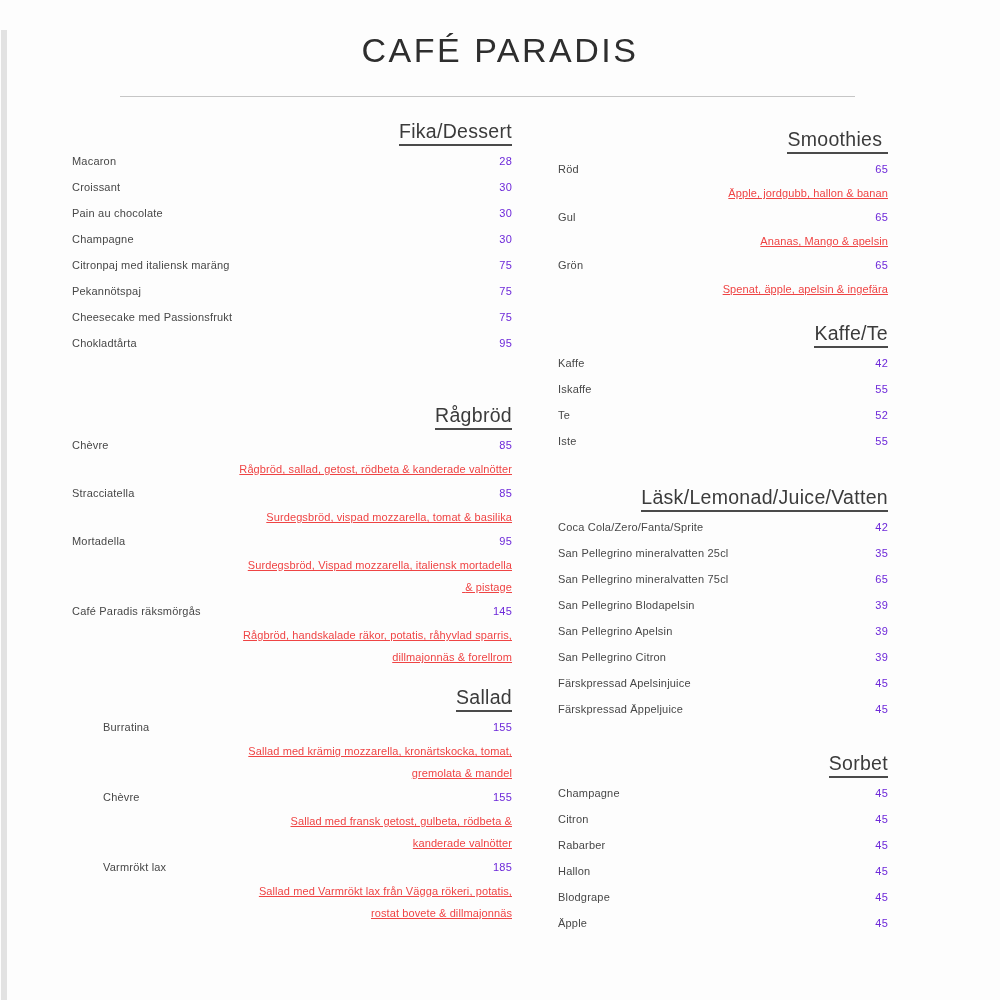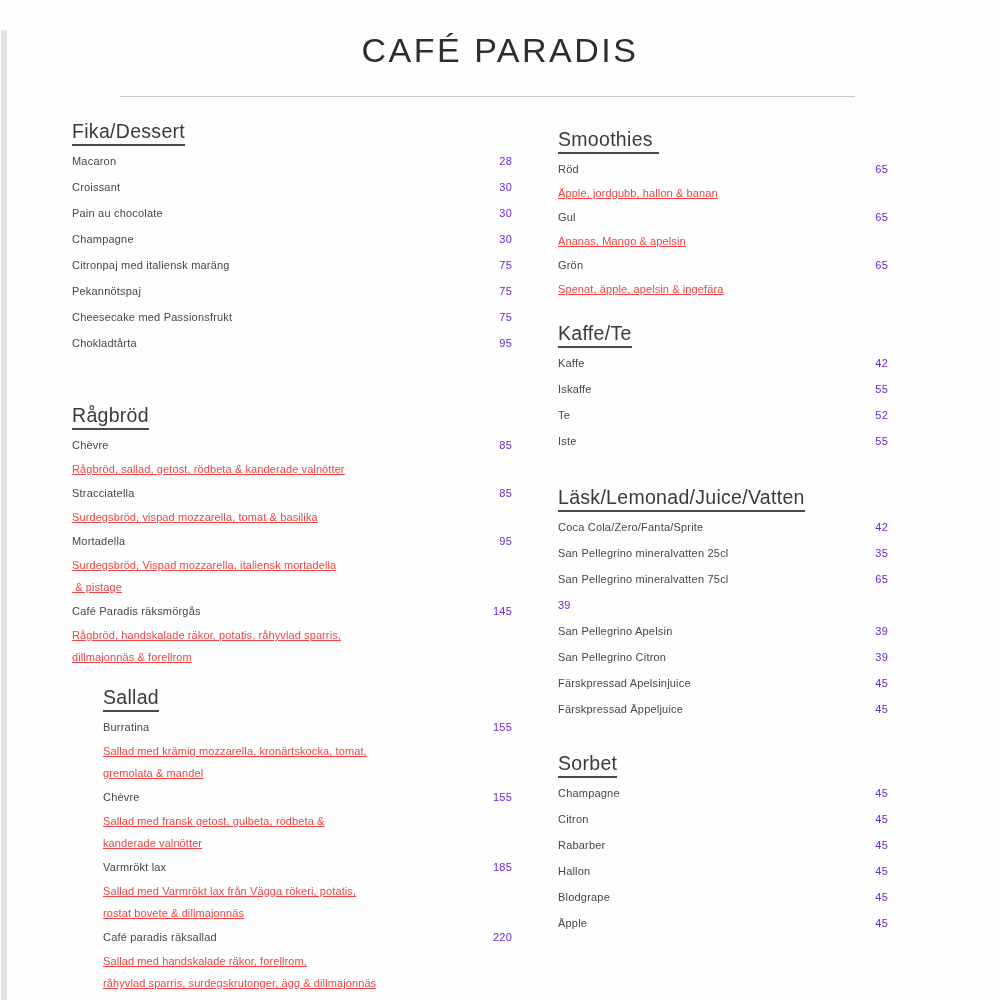--- a/index.html
+++ b/index.html
@@ -37,20 +37,21 @@
     height: 1px;
     background: #c6c6c6;
     width: 735px;
     margin: 26px 0 0 120px;
   }
   .menu-columns {
     display: flex;
     margin-top: 21px;
     padding-left: 72px;
     align-items: flex-start;
+    text-align: right;
   }
   .menu-column { display: block; }
   .col-left  { width: 440px; }
   .col-right { width: 330px; margin-left: 46px; padding-top: 8px; }
 
   .menu-section { display: block; }
   
   .col-left  .menu-section:nth-child(2) { margin-top: 46px; }
   .col-left  .menu-section:nth-child(3) { margin-top: 16px; margin-left: 31px; }
   .col-right .menu-section:nth-child(2) { margin-top: 20px; }
@@ -224,28 +225,20 @@
 
   <div>
     <div class="menu-item-row">
       <span class="menu-item-name">Varmrökt lax</span>
       <span class="menu-item-price">185</span>
     </div>
   <div class="menu-item-desc-line">Sallad med Varmrökt lax från Vägga rökeri, potatis,</div>
               <div class="menu-item-desc-line">rostat bovete &amp; dillmajonnäs</div>
             </div>
 
-  <div>
-    <div class="menu-item-row">
-      <span class="menu-item-name">Café paradis räksallad</span>
-      <span class="menu-item-price">220</span>
-    </div>
-  <div class="menu-item-desc-line">Sallad med handskalade räkor, forellrom,</div>
-              <div class="menu-item-desc-line">råhyvlad sparris, surdegskrutonger, ägg &amp; dillmajonnäs</div>
-            </div>
 </div>
   </section>
 </div>
     <div class="menu-column col-right">
   <section class="menu-section">
     <h2 class="section-heading">Smoothies </h2>
     <div class="menu-items">
   <div>
     <div class="menu-item-row">
       <span class="menu-item-name">Röd</span>
@@ -324,20 +317,21 @@
 
   <div>
     <div class="menu-item-row">
       <span class="menu-item-name">San Pellegrino mineralvatten 75cl</span>
       <span class="menu-item-price">65</span>
     </div>
   </div>
 
   <div>
     <div class="menu-item-row">
+      <span class="menu-item-name">San Pellegrino Blodapelsin</span>
       <span class="menu-item-price">39</span>
     </div>
   </div>
 
   <div>
     <div class="menu-item-row">
       <span class="menu-item-name">San Pellegrino Apelsin</span>
       <span class="menu-item-price">39</span>
     </div>
   </div>

